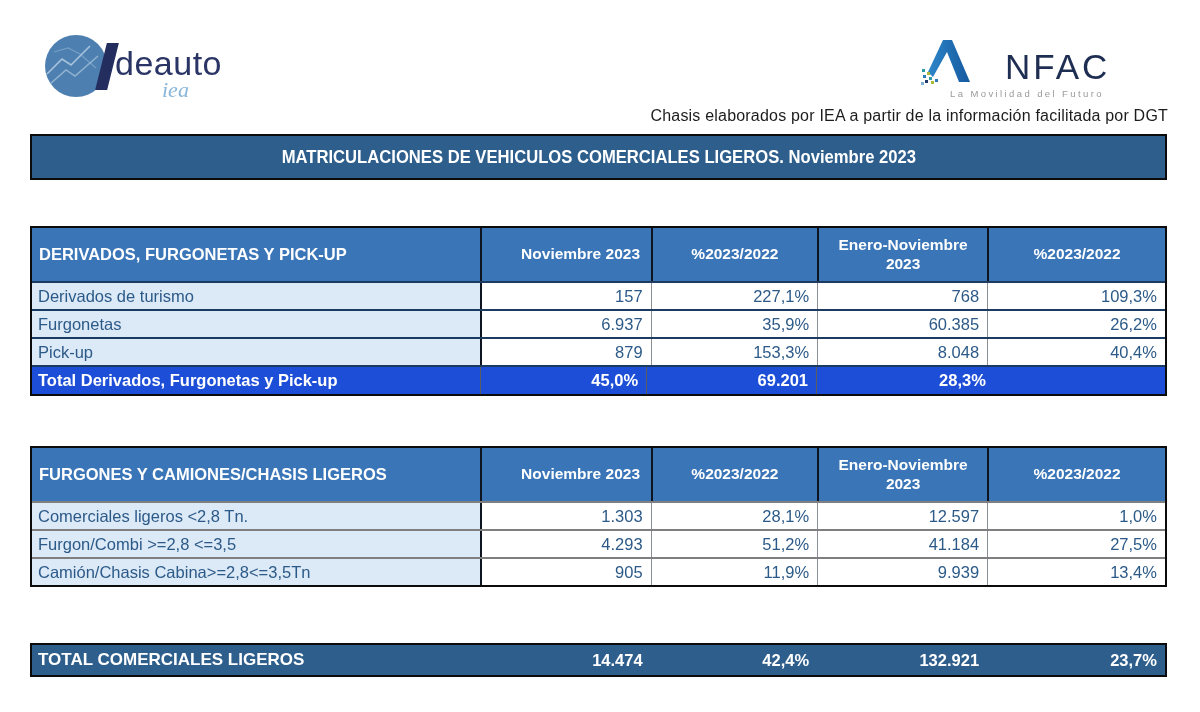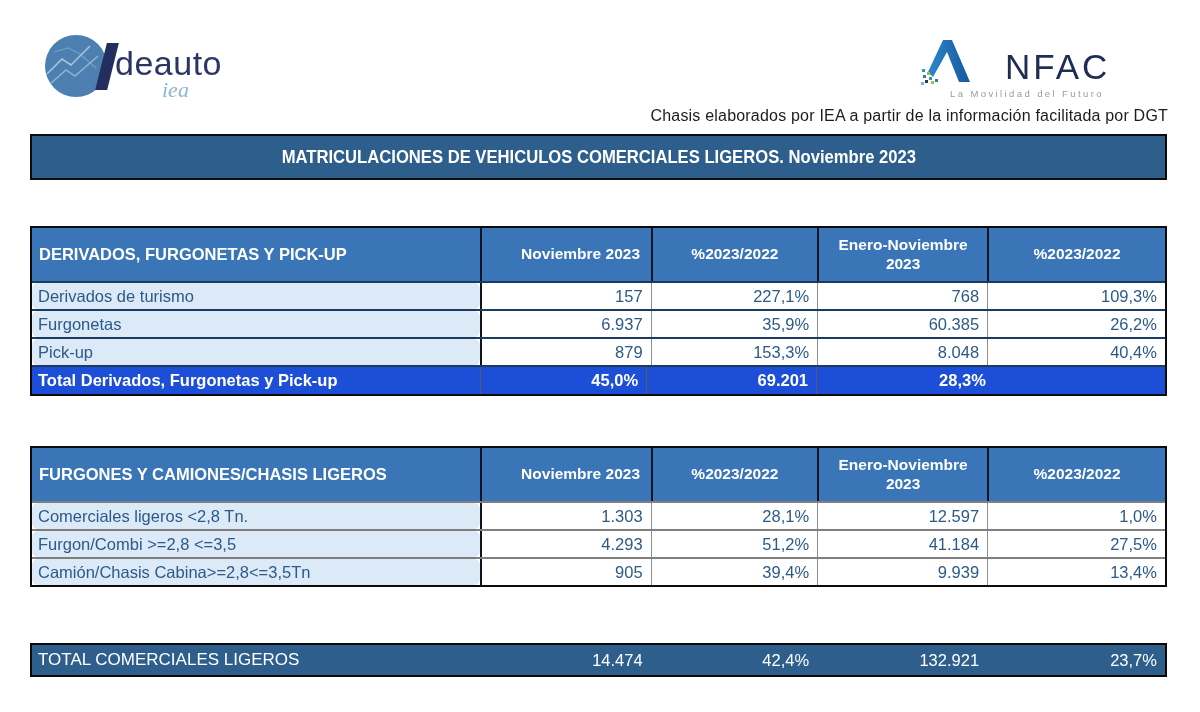--- a/index.html
+++ b/index.html
@@ -34,21 +34,21 @@
   
   .tbl{
     position:absolute;left:30px;width:1137px;box-sizing:border-box;
     border:2px solid #0b0b0b;background:#fff;
   }
   .tbl1{top:226px;--sep:#1c3b61;}
   .tbl2{top:446px;--sep:#7f7f7f;}
 
   .row{display:flex;box-sizing:border-box;width:100%;}
   .cell{box-sizing:border-box;display:flex;align-items:center;overflow:hidden;}
-  .c0{width:39.5%;border-radius:6px;}
+  .c0{width:39.5%;}
   .c1{width:15.1%;padding-left:29px;}
   .c2{width:14.7%;}
   .c3{width:15.0%;}
   .c4{width:15.7%;}
 
   .thead{height:53px;background:#3a75b8;}
   .thead .cell{color:#fff;font-weight:bold;justify-content:center;text-align:center;font-size:15.5px;line-height:1.2;}
   .thead .c0{justify-content:flex-start;padding-left:7px;font-size:16.5px;text-align:left;}
   .thead .c1,.thead .c2,.thead .c3,.thead .c4{border-left:2px solid #0e1520;}
   .thead .wrapcap{display:inline-block;max-width:150px;}
@@ -65,21 +65,21 @@
   .total .c0{padding-left:6px;}
   .total .c1,.total .c2,.total .c3,.total .c4{justify-content:flex-end;padding-right:8px;}
   .total .c1{border-left:2px solid #111;}
   .total .c2,.total .c3,.total .c4{border-left:1px solid #5c5c5c;}
 
   
   .grand{
     position:absolute;left:30px;top:643px;width:1137px;height:34px;box-sizing:border-box;
     background:#2e5e8c;border:2px solid #0b0b0b;display:flex;
   }
-  .grand .cell{color:#fff;font-weight:normal;font-size:17px;}
+  .grand .cell{color:#fff;font-weight:bold;font-size:17px;}
   .grand .c0{padding-left:6px;}
   .grand .c1,.grand .c2,.grand .c3,.grand .c4{justify-content:flex-end;padding-right:8px;font-size:16.5px;}
 </style>
 </head>
 <body>
 
 <div class="page">
 
   <div class="ideauto">
     <svg class="circle" width="64" height="64" viewBox="0 0 64 64">
@@ -184,21 +184,21 @@
     <div class="row tr">
       <div class="cell c0">Furgon/Combi &gt;=2,8 &lt;=3,5</div>
       <div class="cell c1">4.293</div>
       <div class="cell c2">51,2%</div>
       <div class="cell c3">41.184</div>
       <div class="cell c4">27,5%</div>
     </div>
     <div class="row tr">
       <div class="cell c0">Camión/Chasis Cabina&gt;=2,8&lt;=3,5Tn</div>
       <div class="cell c1">905</div>
-      <div class="cell c2">39,4%</div>
+      <div class="cell c2">11,9%</div>
       <div class="cell c3">9.939</div>
       <div class="cell c4">13,4%</div>
     </div>
   </div>
 
   <div class="grand">
     <div class="cell c0">TOTAL COMERCIALES LIGEROS</div>
     <div class="cell c1">14.474</div>
     <div class="cell c2">42,4%</div>
     <div class="cell c3">132.921</div>

